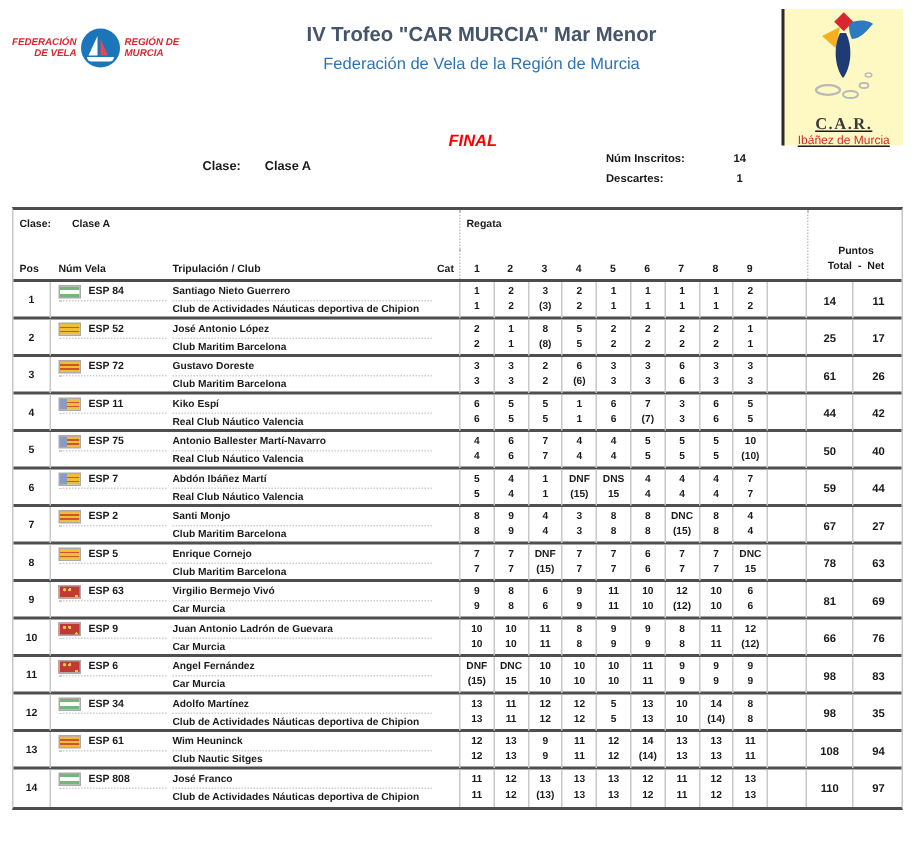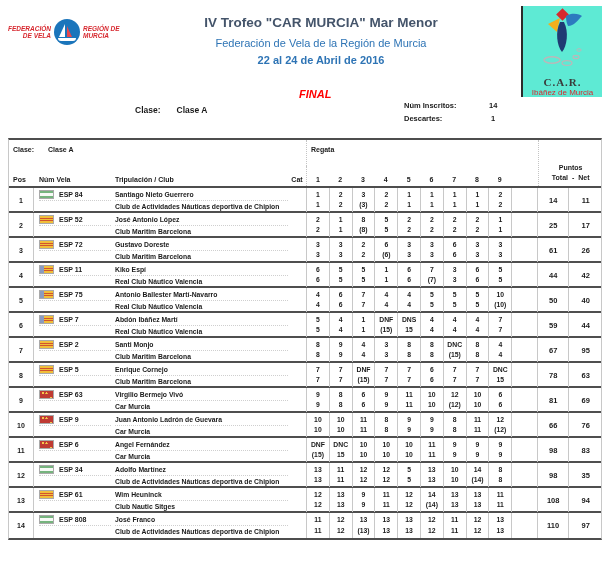--- a/index.html
+++ b/index.html
@@ -24,21 +24,21 @@
     background:#fff; border-radius:0 0 3px 3px; }
   .reg-txt { font-size:6.5px; font-weight:bold; font-style:italic; color:#D7282F;
     text-align:left; line-height:7px; }
 
   .title-block { position:absolute; left:140px; top:14px; width:362px; text-align:center; }
   .main-title { font-size:13.5px; font-weight:bold; color:#44546A; line-height:17px; }
   .sub-title1 { font-size:11px; font-weight:normal; color:#2E74B5; line-height:15px; margin-top:5px; }
   .sub-title2 { font-size:11px; font-weight:bold; color:#2E74B5; line-height:14px; margin-top:2px; }
 
   .logo-right { position:absolute; left:521px; top:6px; width:81px; height:91px;
-    border-left:2px solid #2b2b2b; background:#5eead4; text-align:center; padding-top:2px; }
+    border-left:2px solid #2b2b2b; background:#fef9c3; text-align:center; padding-top:2px;text-decoration:underline; }
   .car-acronym { font-family:"Liberation Serif", serif; font-size:11px; font-weight:bold;
     color:#3a3a3a; letter-spacing:1px; line-height:12px; }
   .car-caption { font-size:8px; color:#D7282F; line-height:10px; }
 
   
   .heading { position:absolute; left:135px; top:88px; font-size:10.5px; font-weight:bold;
     font-style:italic; color:#111; border-bottom:1.5px solid #111; padding-bottom:1px; letter-spacing:0.2px; }
   .final { position:absolute; left:299px; top:88px; font-size:11px; font-weight:bold;
     font-style:italic; color:#FF0000; }
   .clase-line { position:absolute; left:135px; top:105px; font-size:8.5px; font-weight:bold; }
@@ -120,21 +120,20 @@
     </div>
     <div class="reg-txt">
       <div>REGIÓN DE</div>
       <div>MURCIA</div>
     </div>
   </div>
 
   <div class="title-block">
     <div class="main-title">IV Trofeo "CAR MURCIA" Mar Menor</div>
     <div class="sub-title1">Federación de Vela de la Región de Murcia</div>
-    <div class="sub-title2">22 al 24 de Abril de 2016</div>
   </div>
 
   <div class="logo-right">
     <svg width="77" height="64" viewBox="0 0 77 64">
       <rect x="34" y="2" width="9" height="9" transform="rotate(45 38.5 6.5)" fill="#D7282F"></rect>
       <path d="M24 16 L36 10 L33 24 Z" fill="#F2B01E"></path>
       <path d="M42 8 C48 4 56 6 58 8 C54 12 50 18 44 18 C42 14 42 10 42 8 Z" fill="#2C7BBF"></path>
       <path d="M36 14 C31 24 33 38 38 44 C43 38 45 24 40 14 Z" fill="#1F3B73"></path>
       <ellipse cx="28" cy="52" rx="8" ry="3.2" fill="none" stroke="#b9b9b9" stroke-width="1.5"></ellipse>
       <ellipse cx="43" cy="55" rx="5" ry="2.4" fill="none" stroke="#b9b9b9" stroke-width="1.3"></ellipse>
@@ -486,21 +485,21 @@
               <span>(15)</span>
             </div><div class="race">
               <span>8</span>
               <span>8</span>
             </div><div class="race">
               <span>4</span>
               <span>4</span>
             </div></div>
       <div class="c-gap"></div>
       <div class="c-total">67</div>
-      <div class="c-net">95</div>
+      <div class="c-net">27</div>
     </div>
         <div class="brow">
       <div class="c-pos">8</div>
       <div class="c-vela">
         <div class="l l1">
           <span class="flag flag-catalonia"></span>
           <span class="sail">ESP 5</span>
         </div>
         <div class="l l2"></div>
       </div>

